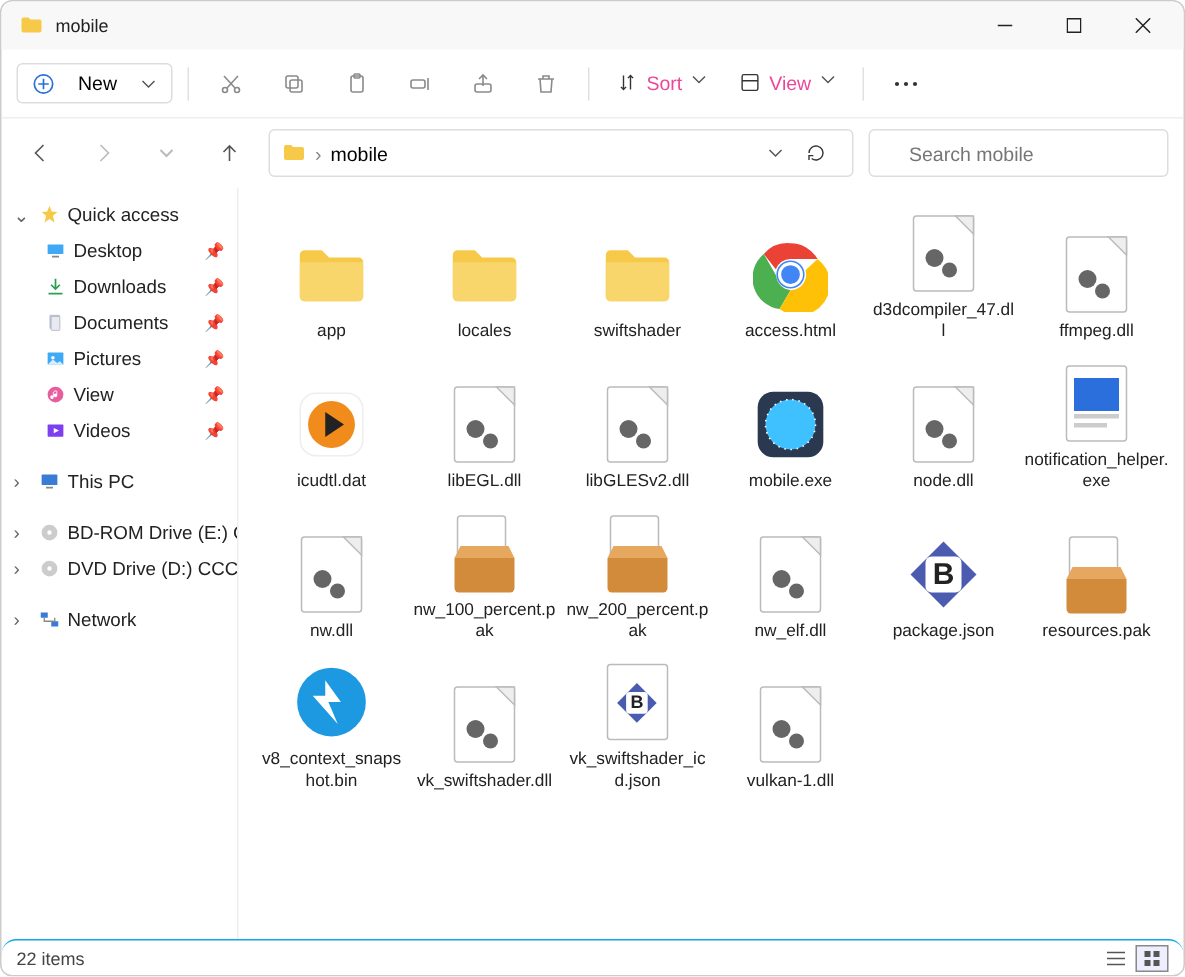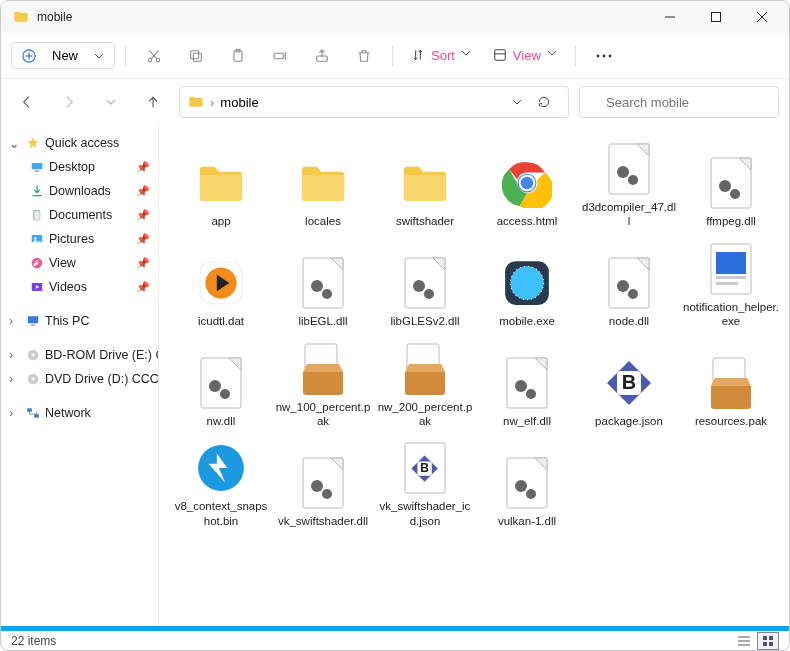--- a/index.html
+++ b/index.html
@@ -34,21 +34,21 @@
 .sbitem .pin { margin-left: auto; color: #999; font-size: 11px; }
 .sbitem.child { padding-left: 28px; }
 .sbspacer { height: 10px; }
 
 .content { flex: 1; overflow: auto; padding: 12px 4px 4px 12px; }
 .grid { display: grid; grid-template-columns: repeat(6, 100px); gap: 4px 2px; }
 .item { display: flex; flex-direction: column; align-items: center; width: 100px; padding: 4px 2px; border-radius: 3px; justify-content: flex-end; }
 .thumb { width: 56px; height: 56px; display: flex; align-items: center; justify-content: center; }
 .label { font-size: 11.5px; text-align: center; line-height: 1.25; margin-top: 3px; width: 96px; word-break: break-word; color: #222; max-height: 30px; overflow: hidden; }
 
-.statusbar { height: 24px; border-top: 5px solid #0ea5e9; display: flex; align-items: center; padding: 0 10px; font-size: 12px; color: #444; }
+.statusbar { height: 24px; border-top: 1px solid #0ea5e9; display: flex; align-items: center; padding: 0 10px; font-size: 12px; color: #444; border-radius: 10px; }
 .statusbar .spacer { flex: 1; }
 .viewtoggle { width: 22px; height: 18px; display: flex; align-items: center; justify-content: center; border: 1px solid transparent; margin-left: 2px; }
 .viewtoggle.active { border-color: #888; background: #eef; }
 
 
 .folder-icon-svg { width: 52px; height: 52px; }
 
 </style>
 </head>
 <body>

